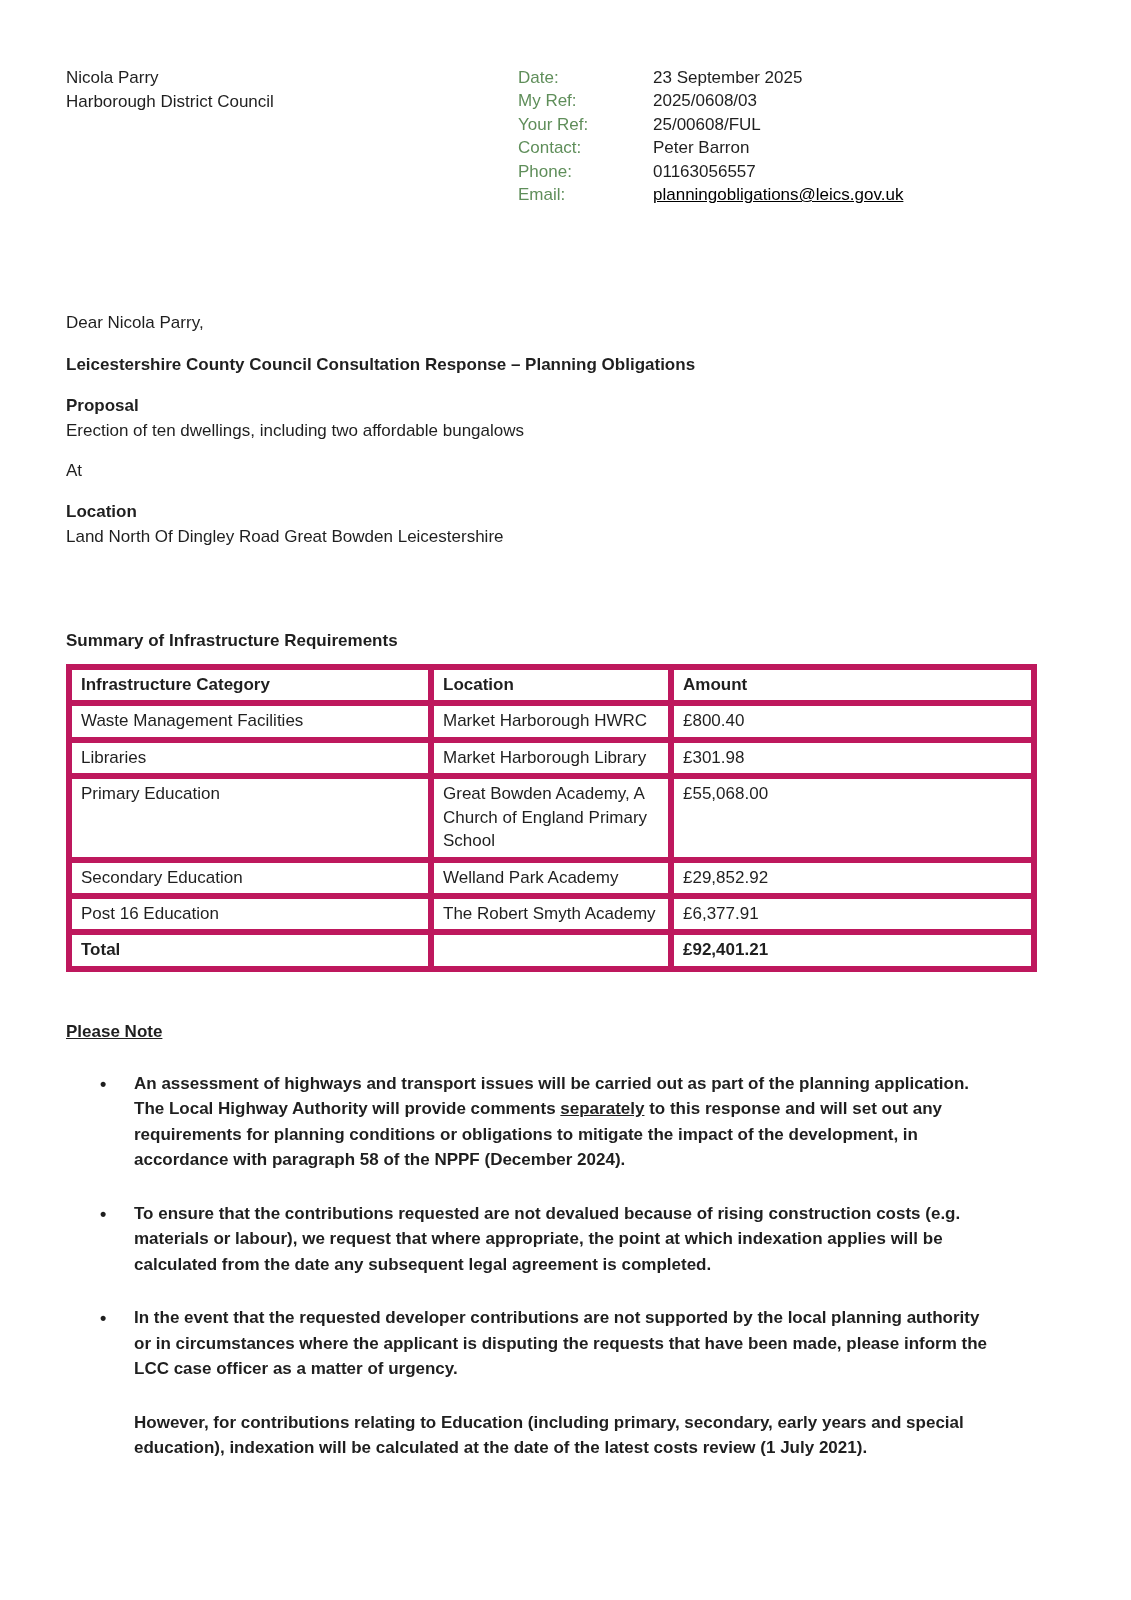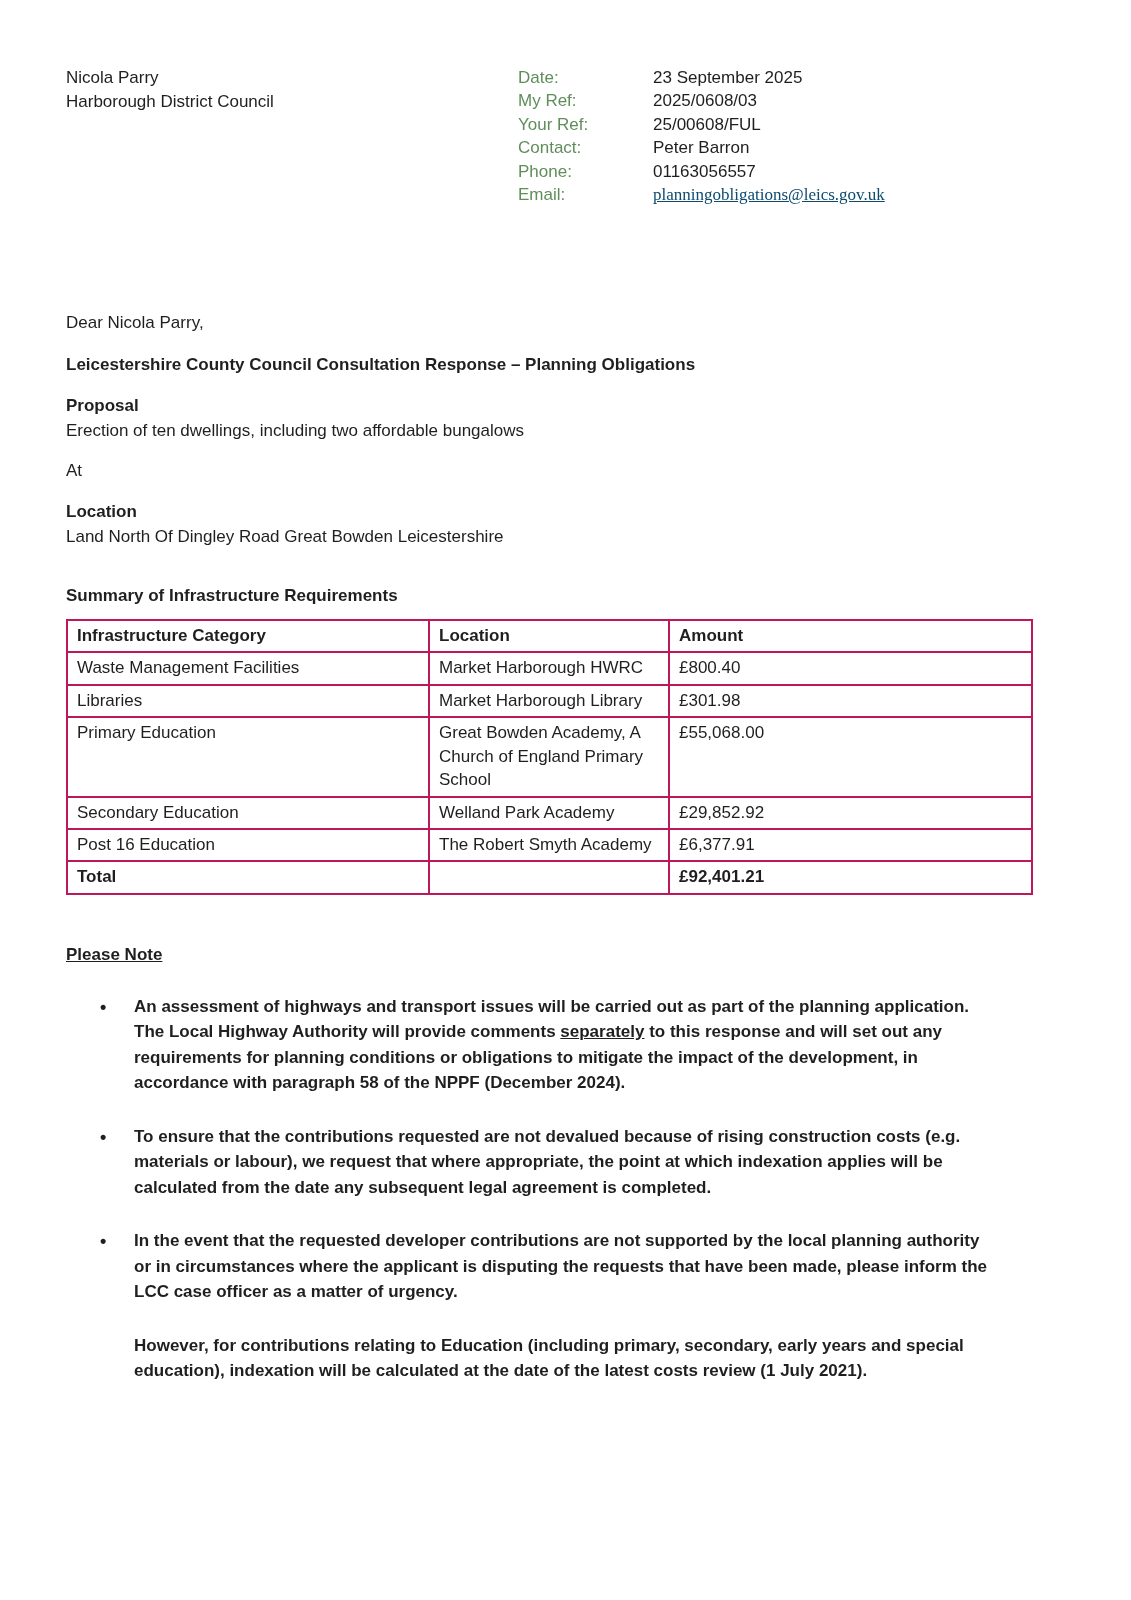--- a/index.html
+++ b/index.html
@@ -36,50 +36,49 @@
     display: flex;
     line-height: 1.38;
   }
   .meta-label {
     width: 135px;
     flex: 0 0 135px;
     color: #5f8e5a;
   }
   .meta-value { flex: 1; }
   a.email-link {
-    color: #0c4a6e;
+    color: #000000;
     text-decoration: underline;
     word-break: break-all;
-    font-family: Liberation Serif, serif;
   }
   
   .salutation { margin-top: 104px; }
   .letter-title {
     margin-top: 18px;
     font-weight: bold;
   }
   .block-label {
     margin-top: 16px;
     font-weight: bold;
   }
   .block-text { margin-top: 0; }
   .at-line { margin-top: 16px; }
   
   .summary-heading {
-    margin-top: 35px;
+    margin-top: 80px;
     font-weight: bold;
   }
   table.summary {
     margin-top: 10px;
     border-collapse: collapse;
     width: 965px;
     table-layout: fixed;
   }
   table.summary th, table.summary td {
-    border: 2px solid #be185d;
+    border: 6px solid #be185d;
     padding: 3px 9px 4px 9px;
     vertical-align: top;
     text-align: left;
     font-size: 17px;
     line-height: 1.38;
   }
   table.summary th { font-weight: bold; }
   col.c-category { width: 362px; }
   col.c-location { width: 240px; }
   col.c-amount   { width: 363px; }

